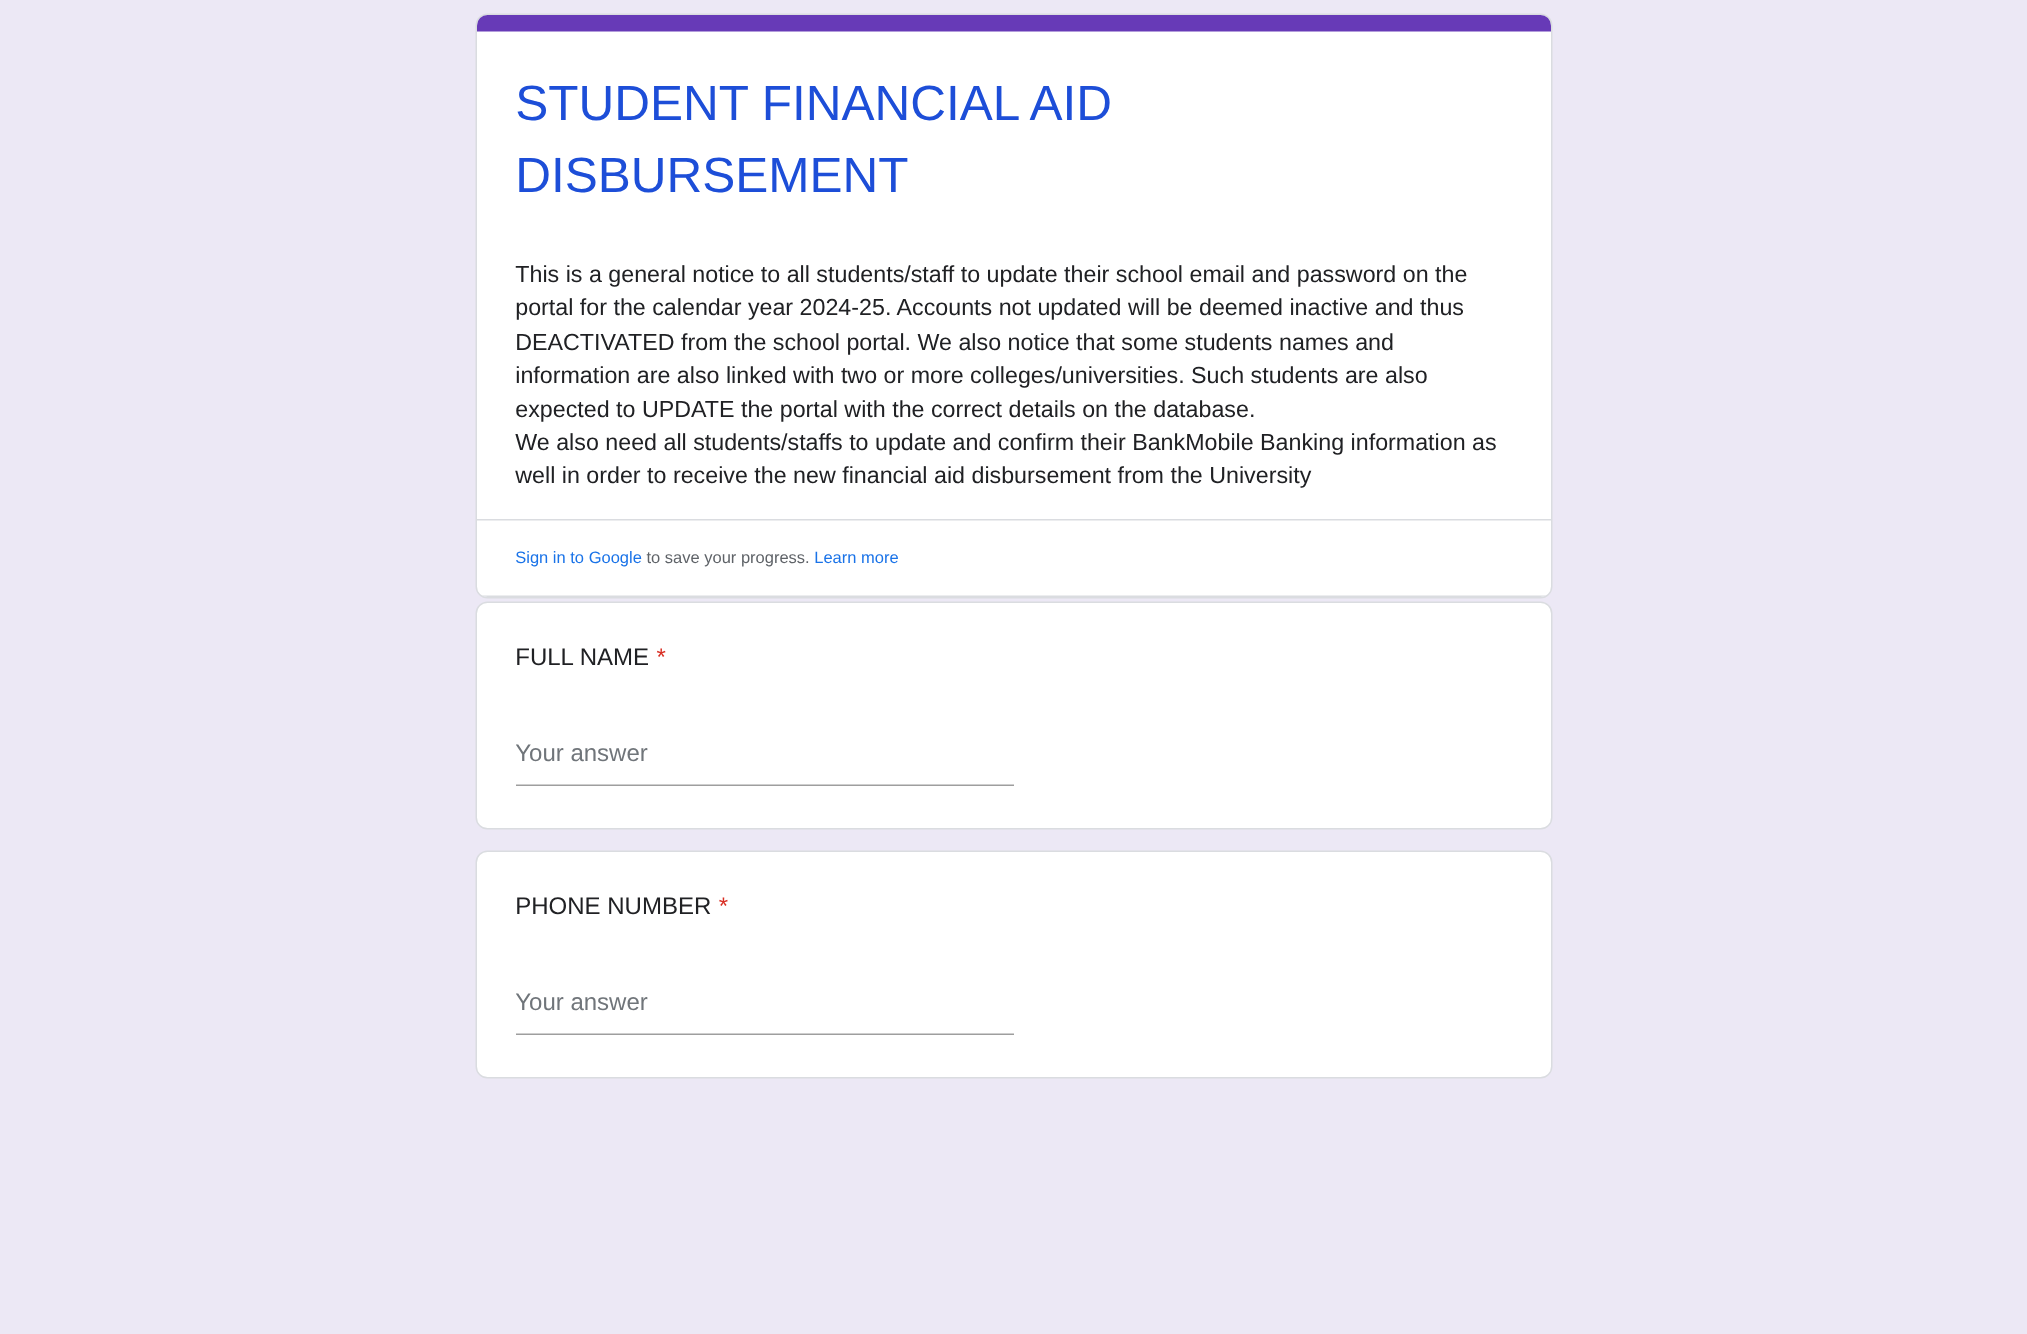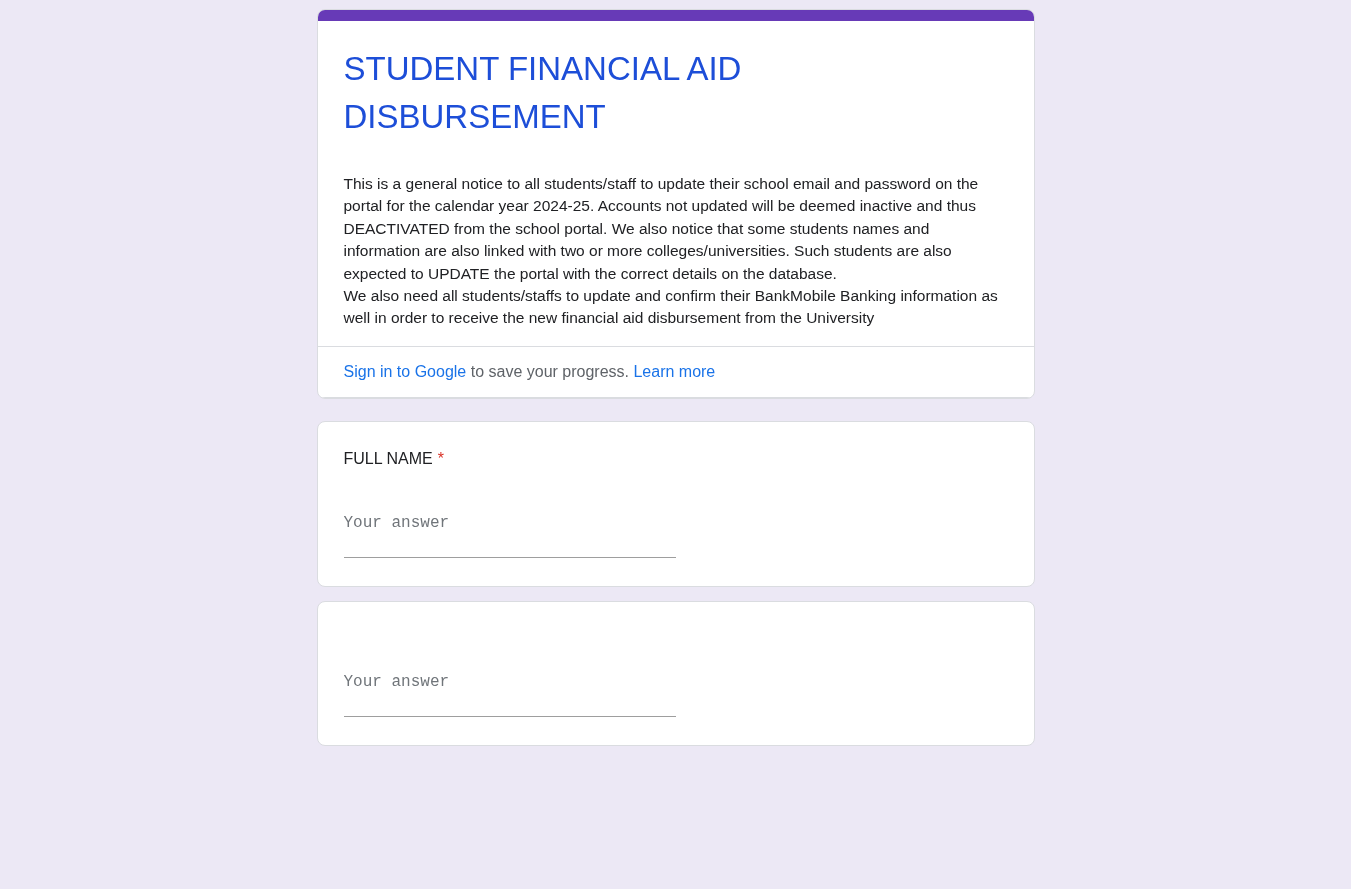--- a/index.html
+++ b/index.html
@@ -55,41 +55,41 @@
   }
 
   .divider {
     height: 1px;
     background: #dadce0;
     width: 100%;
   }
 
   .signin-row {
     padding: 15px 26px;
-    font-size: 16px;
+    font-size: 11px;
     line-height: 20px;
     color: #5f6368;
   }
 
   .link {
     color: #1a73e8;
     text-decoration: none;
     cursor: pointer;
   }
 
   .required-row {
     padding: 15px 26px;
     font-size: 15px;
     line-height: 20px;
     color: #d93025;
   }
 
   
   .question-card {
-    margin-top: 22px;
+    margin-top: 2px;
     padding: 26px 26px 28px 26px;
   }
   .question-card.second { margin-top: 14px; }
 
   .question-label {
     font-size: 16px;
     line-height: 21px;
     font-weight: 400;
     color: #202124;
   }
@@ -100,24 +100,24 @@
   }
 
   .answer-wrap {
     margin-top: 40px;
   }
 
   .answer-input {
     width: 50%;
     border: none;
     border-bottom: 1px solid #9e9e9e;
-    font-family: Liberation Mono, monospace;
+    font-family: Liberation Sans, sans-serif;
     font-size: 16px;
     line-height: 24px;
-    padding: 2px 0 22px 0;
+    padding: 2px 0 8px 0;
     color: #15803d;
     background: transparent;
     outline: none;
   }
 
   .answer-input::placeholder {
     color: #70757a;
     opacity: 1;
   }
 </style>
@@ -148,18 +148,21 @@
   <div class="card question-card">
     <div class="question-label">
       <span>FULL NAME</span><span class="required-asterisk">*</span>
     </div>
     <div class="answer-wrap">
       <input type="text" class="answer-input" placeholder="Your answer" style="">
     </div>
   </div>
 
   <div class="card question-card second">
+    <div class="question-label">
+      <span>PHONE NUMBER</span><span class="required-asterisk">*</span>
+    </div>
     <div class="answer-wrap">
       <input type="text" class="answer-input" placeholder="Your answer" style="">
     </div>
   </div>
 
 </div>
 
 </body></html>

